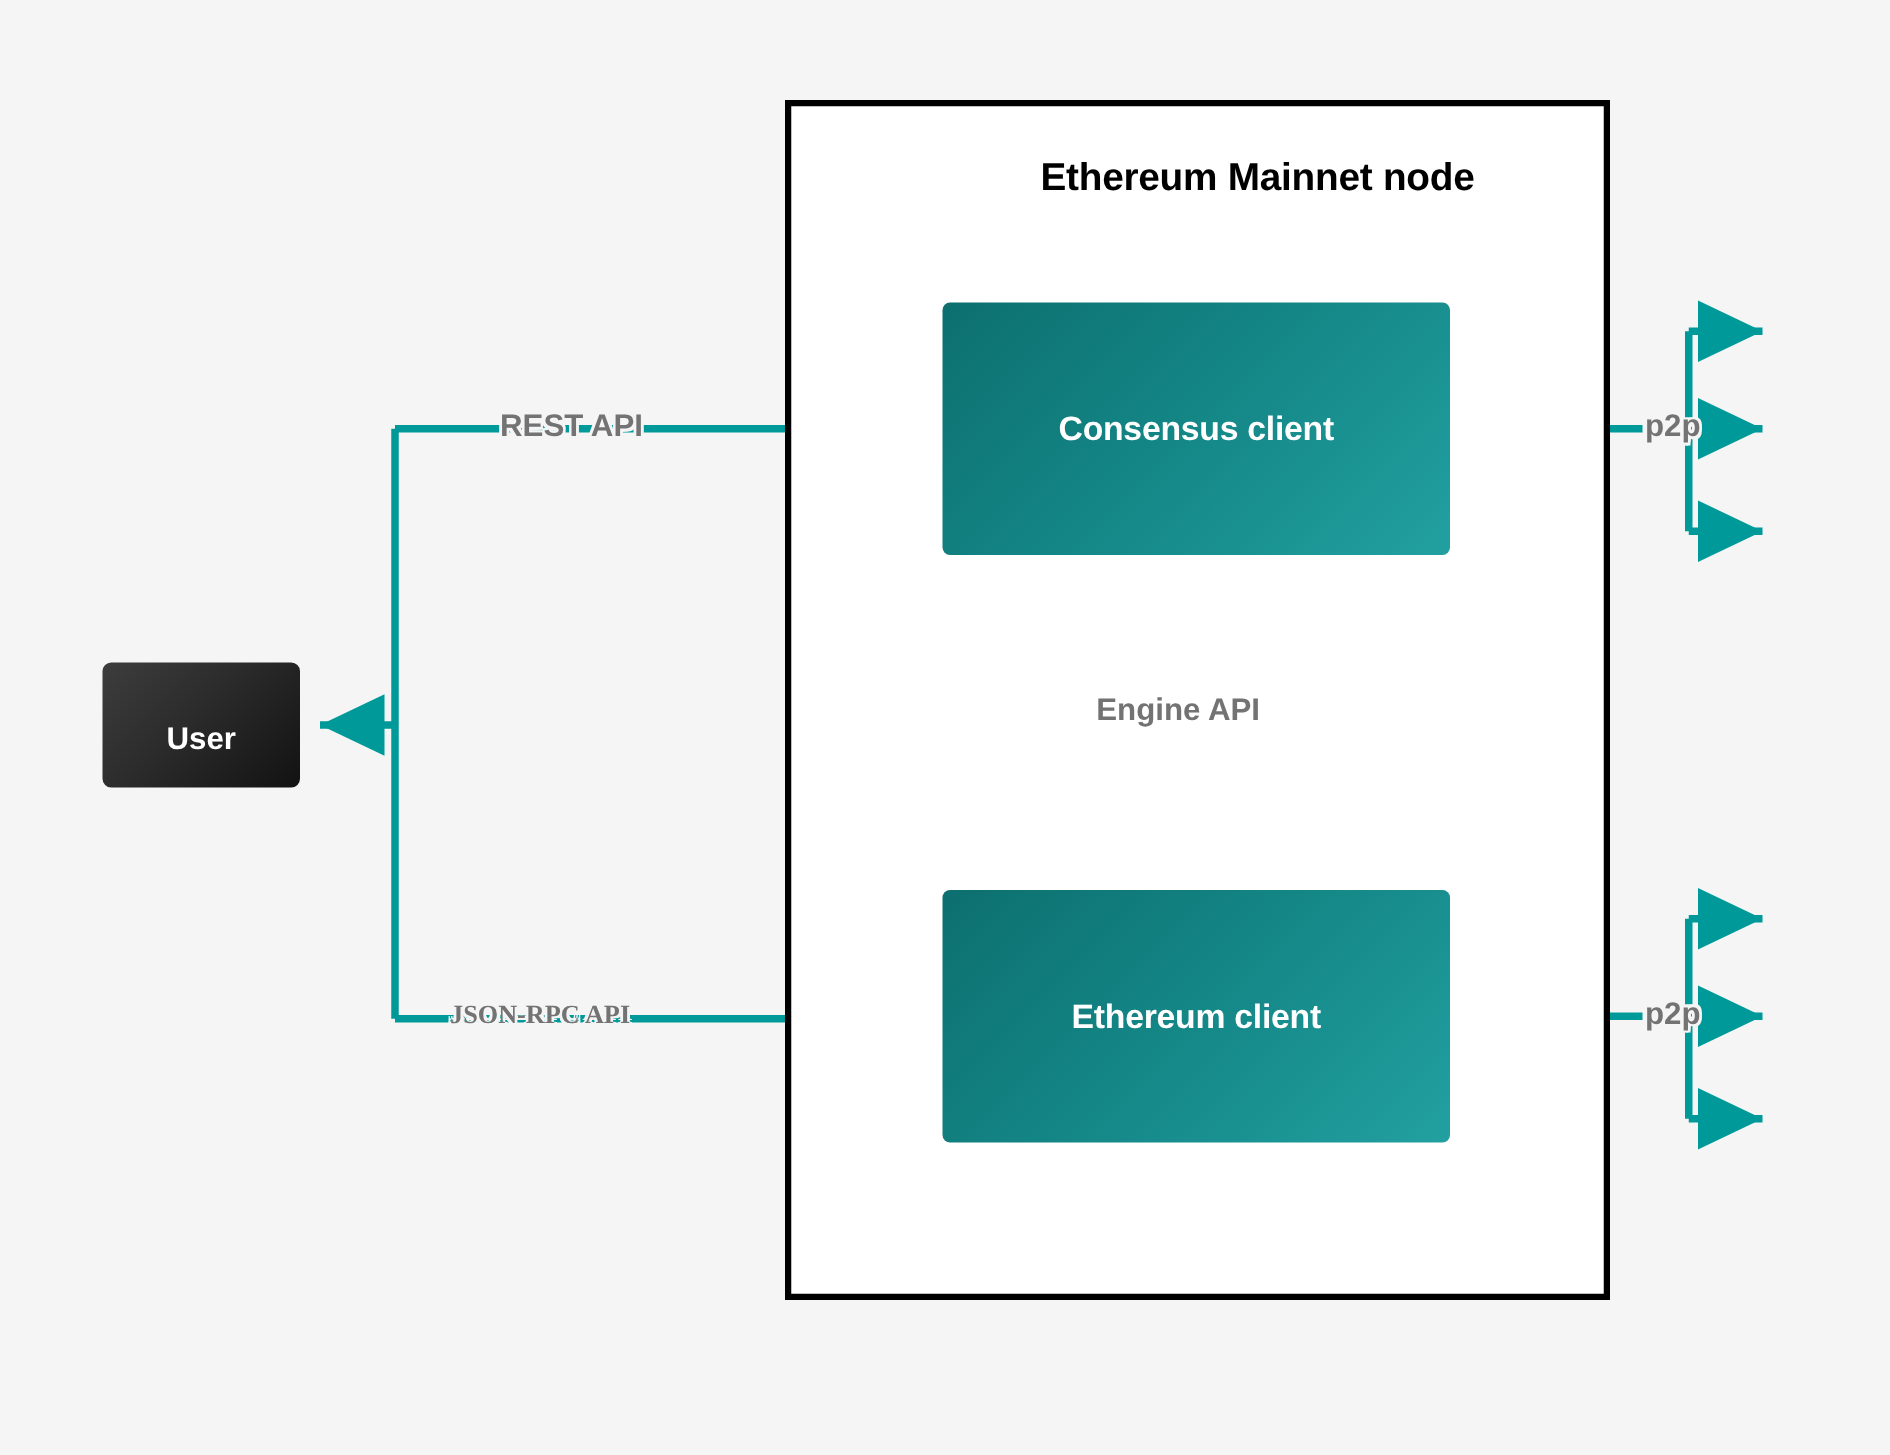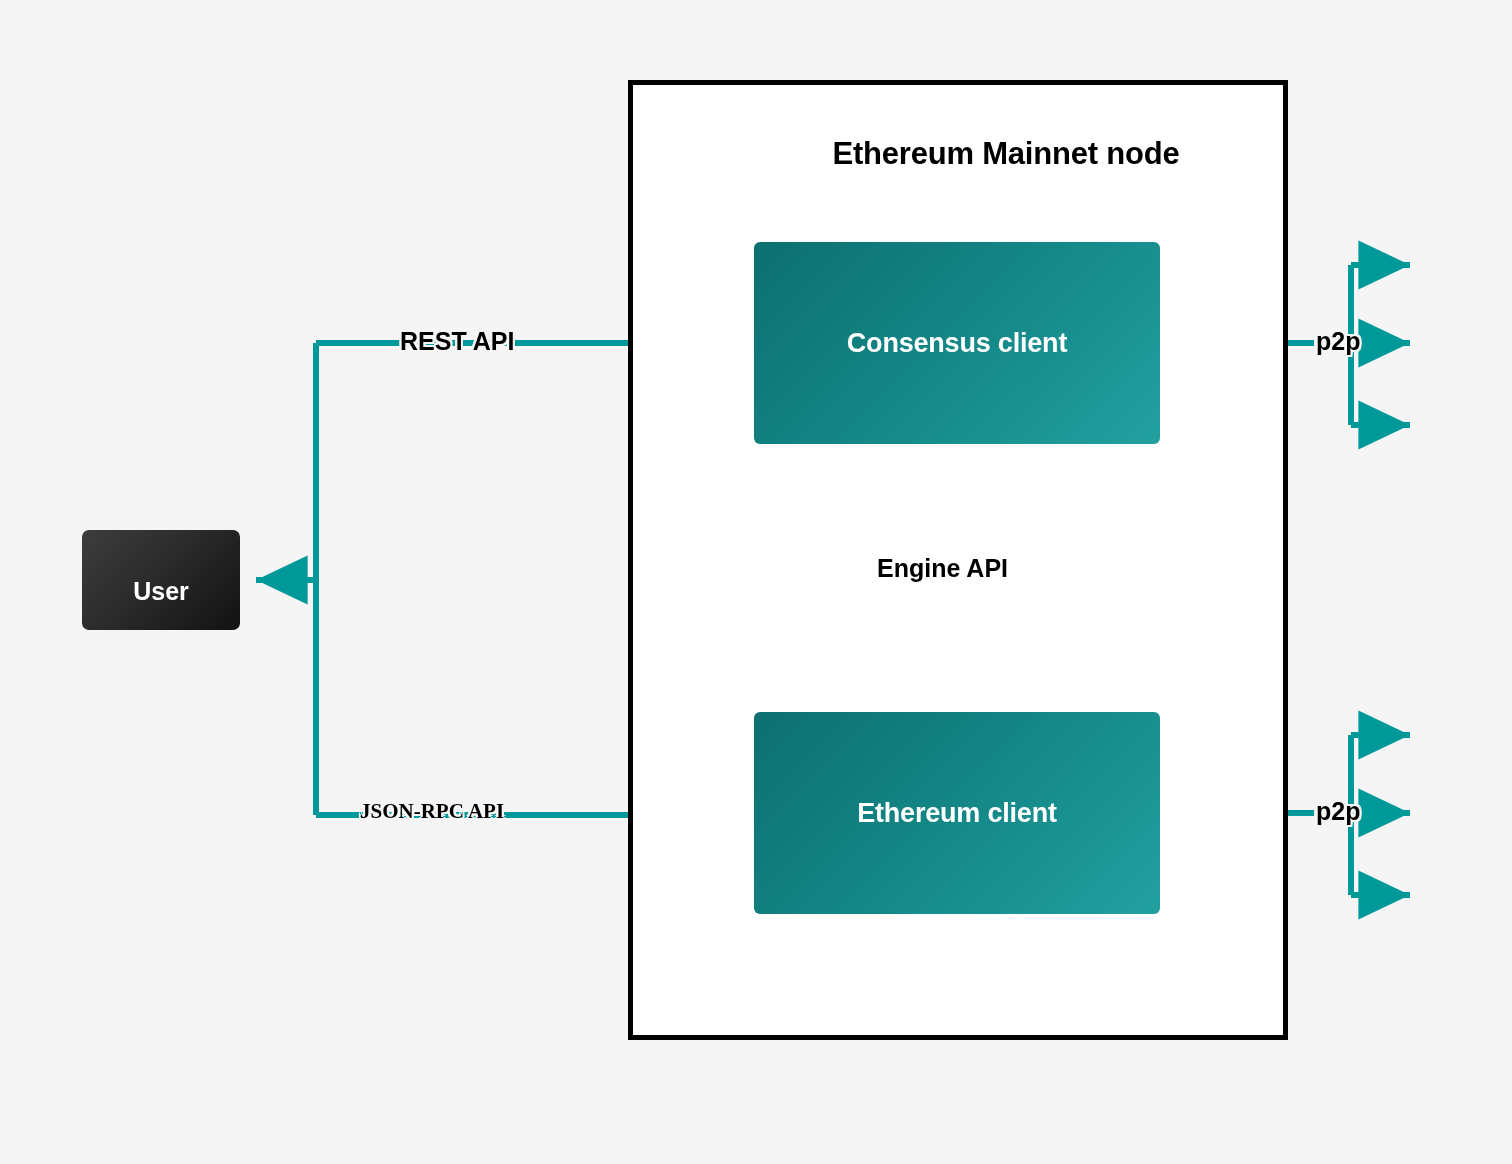--- a/index.html
+++ b/index.html
@@ -31,21 +31,21 @@
     top: 80px;
     width: 660px;
     height: 960px;
     background: #ffffff;
     border: 5px solid #000000;
     box-sizing: border-box;
   }
   .node-title {
     position: absolute;
     left: 628px;
-    top: 136px;
+    top: 124px;
     width: 756px;
     text-align: center;
     font-size: 31px;
     font-weight: bold;
     color: #000000;
     letter-spacing: -0.2px;
   }
   .client-box {
     position: absolute;
     width: 406px;
@@ -78,21 +78,21 @@
   }
   .user-box-label {
     color: #ffffff;
     font-size: 25px;
     font-weight: bold;
     margin-top: 22px;
   }
   .edge-label {
     position: absolute;
     font-weight: bold;
-    color: #000000;
+    color: #737373;
     white-space: nowrap;
     background: transparent;
     text-shadow:
        2px 0 0 #f5f5f5, -2px 0 0 #f5f5f5,
        0 2px 0 #f5f5f5, 0 -2px 0 #f5f5f5,
        2px 2px 0 #f5f5f5, -2px 2px 0 #f5f5f5,
        2px -2px 0 #f5f5f5, -2px -2px 0 #f5f5f5;
   }
   .edge-label.on-white {
     text-shadow:

